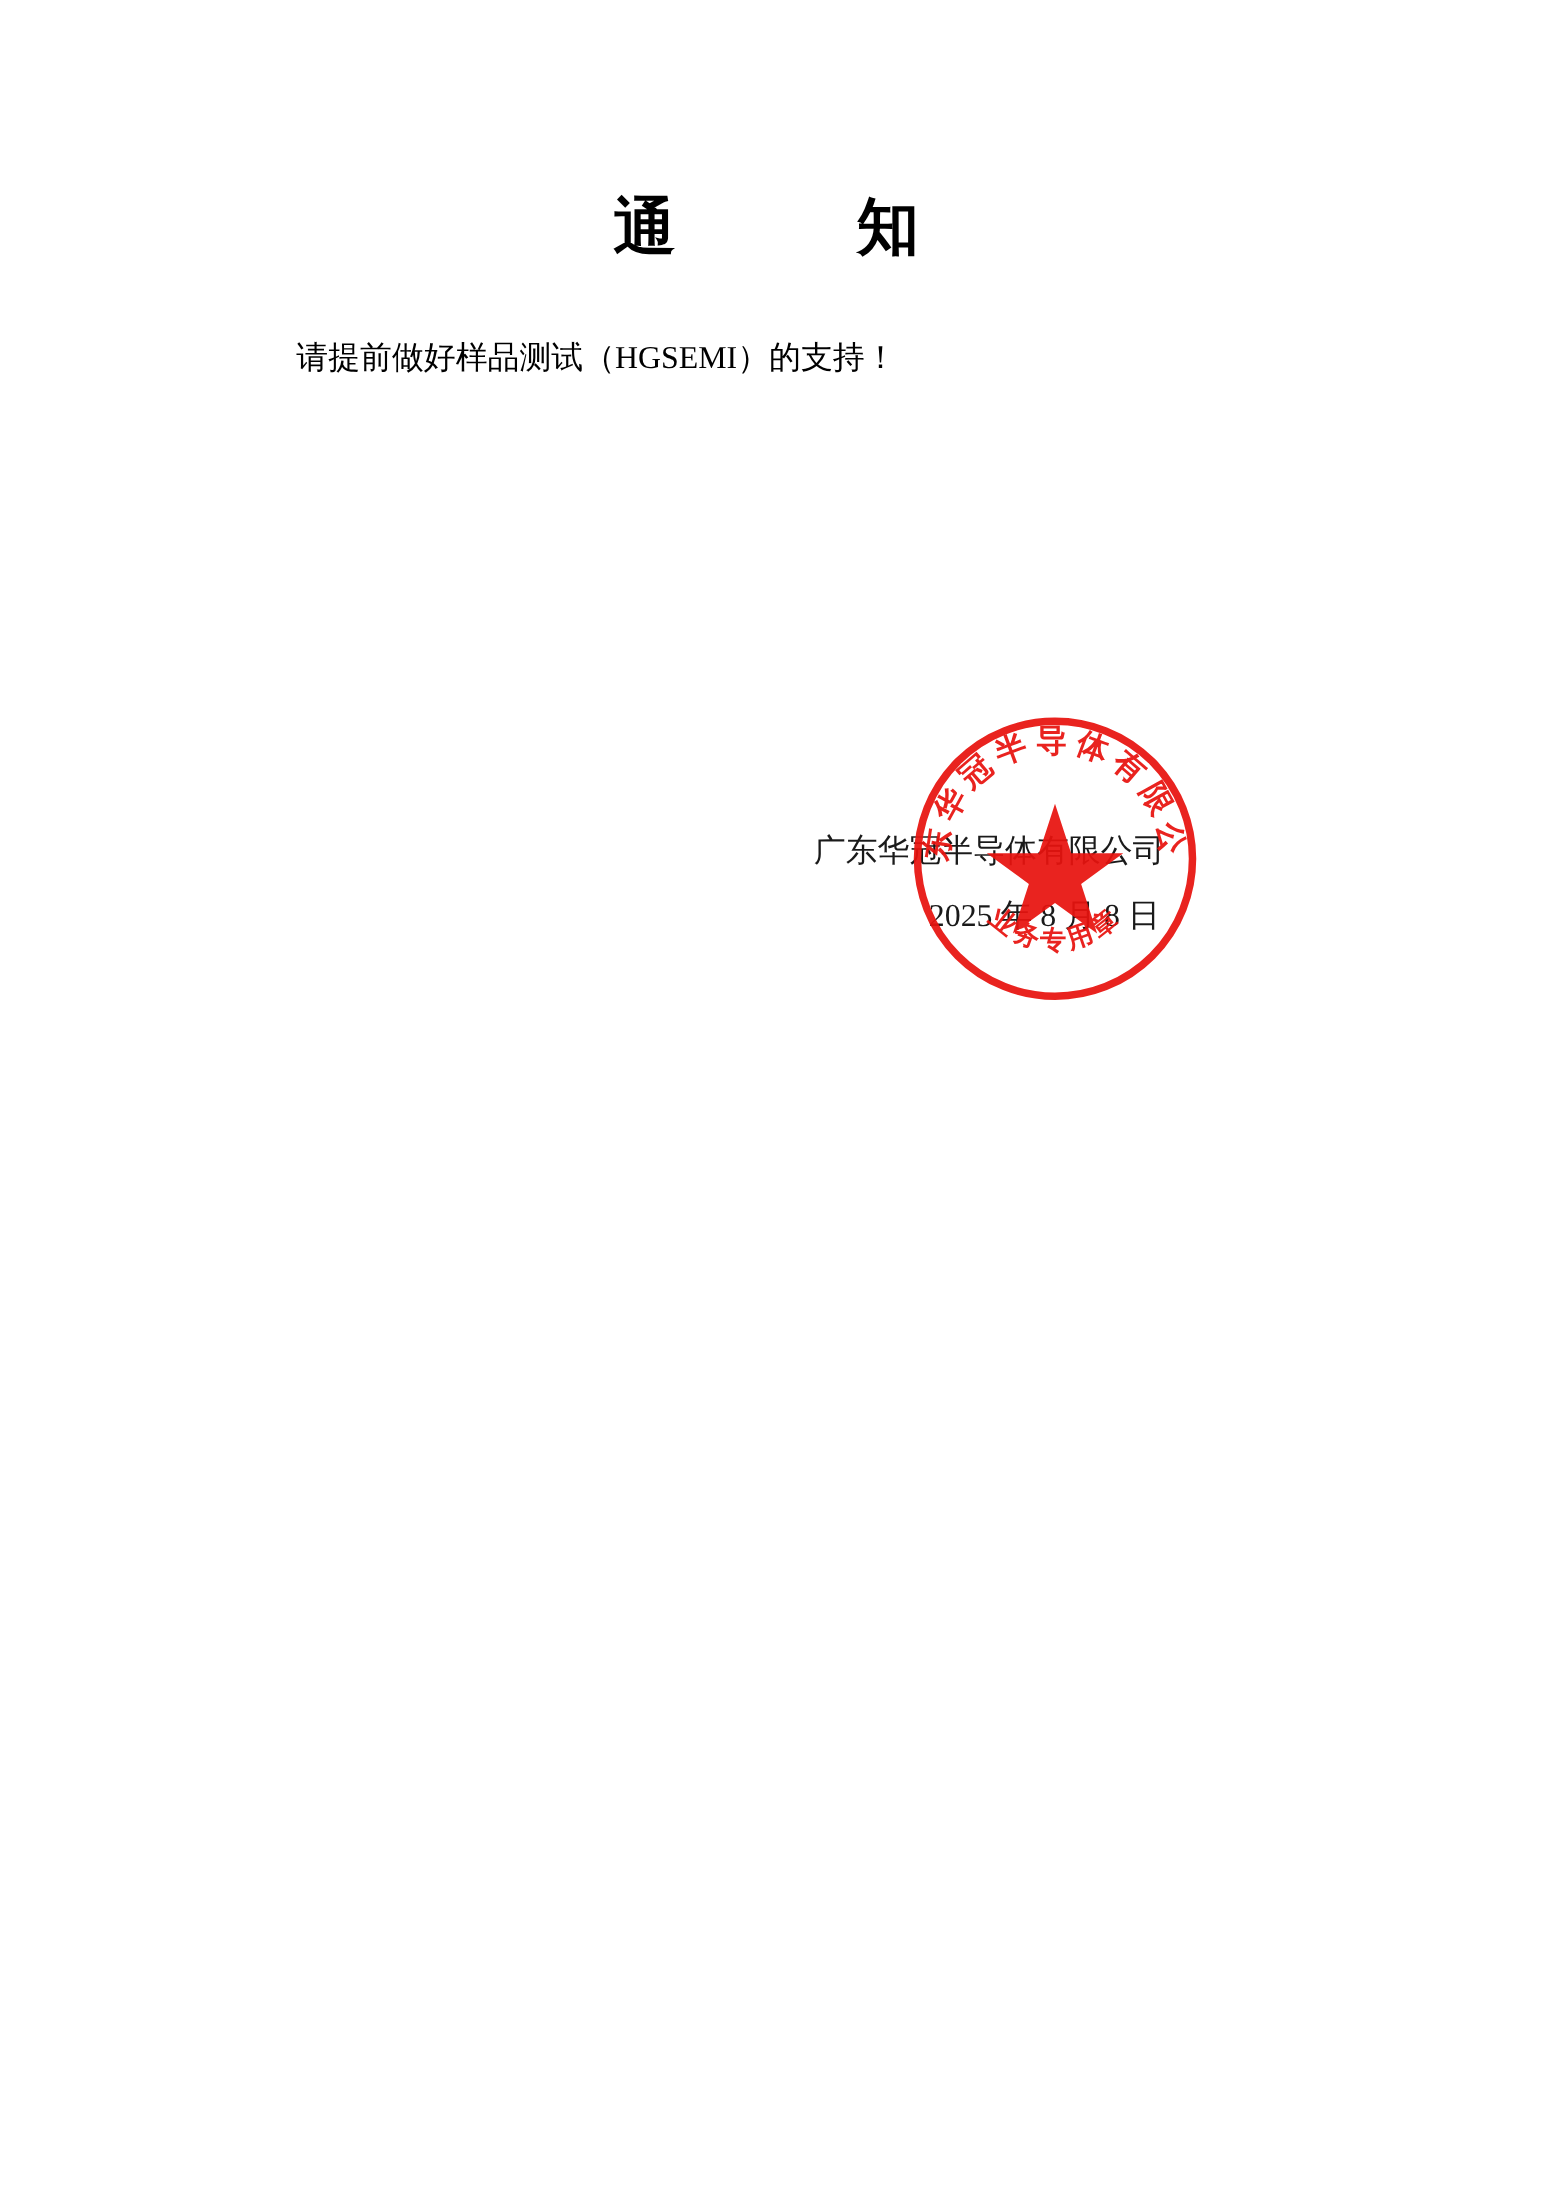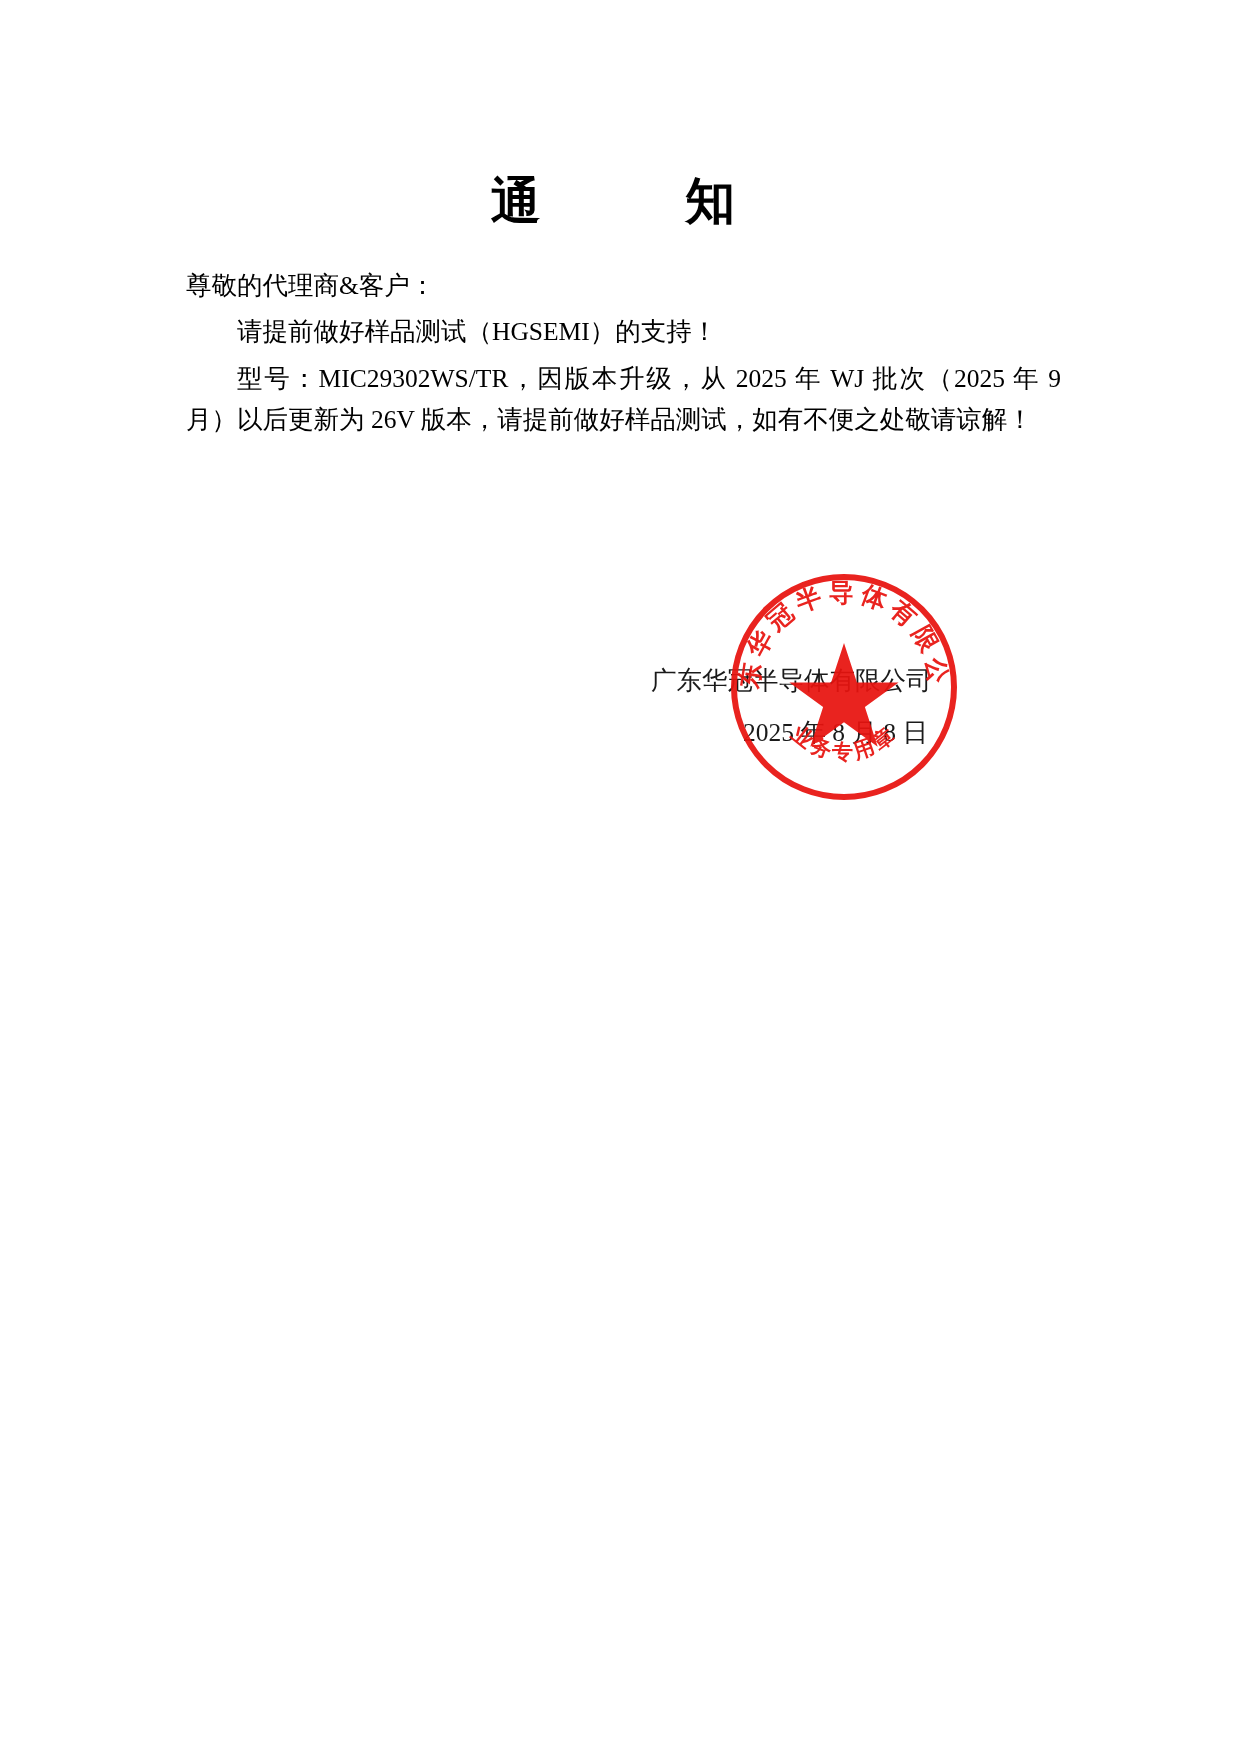--- a/index.html
+++ b/index.html
@@ -29,21 +29,20 @@
     left: 0;
     top: 148px;
     width: 1241px;
     text-align: center;
     font-family: "DejaVu Sans", "Liberation Sans", sans-serif;
     font-weight: bold;
     font-size: 50px;
     letter-spacing: 0.30em;
     color: #000;
     white-space: pre;
-    margin-top: 20px;
   }
 
   
   .body-block {
     position: absolute;
     left: 186px;
     top: 265px;
     width: 875px;
     font-size: 25.5px;
     line-height: 1.62;
@@ -97,23 +96,21 @@
   }
 </style>
 </head>
 <body>
 
 <div class="page">
 
   <div class="doc-title">通    知</div>
 
   <div class="body-block">
-    <p class="p">尊敬的代理商&amp;客户：</p>
     <p class="p indent">请提前做好样品测试（HGSEMI）的支持！</p>
-    <p class="p indent">型号：MIC29302WS/TR，因版本升级，从 2025 年 WJ 批次（2025 年 9 月）以后更新为 26V 版本，请提前做好样品测试，如有不便之处敬请谅解！</p>
   </div>
 
   <div class="sign-block">
     <div class="sign-line">广东华冠半导体有限公司</div>
     <div class="sign-line date">2025 年 8 月 8 日</div>
   </div>
 
   <div class="seal">
     <svg viewBox="0 0 232 232" xmlns="http://www.w3.org/2000/svg" aria-hidden="true">
       <defs>

